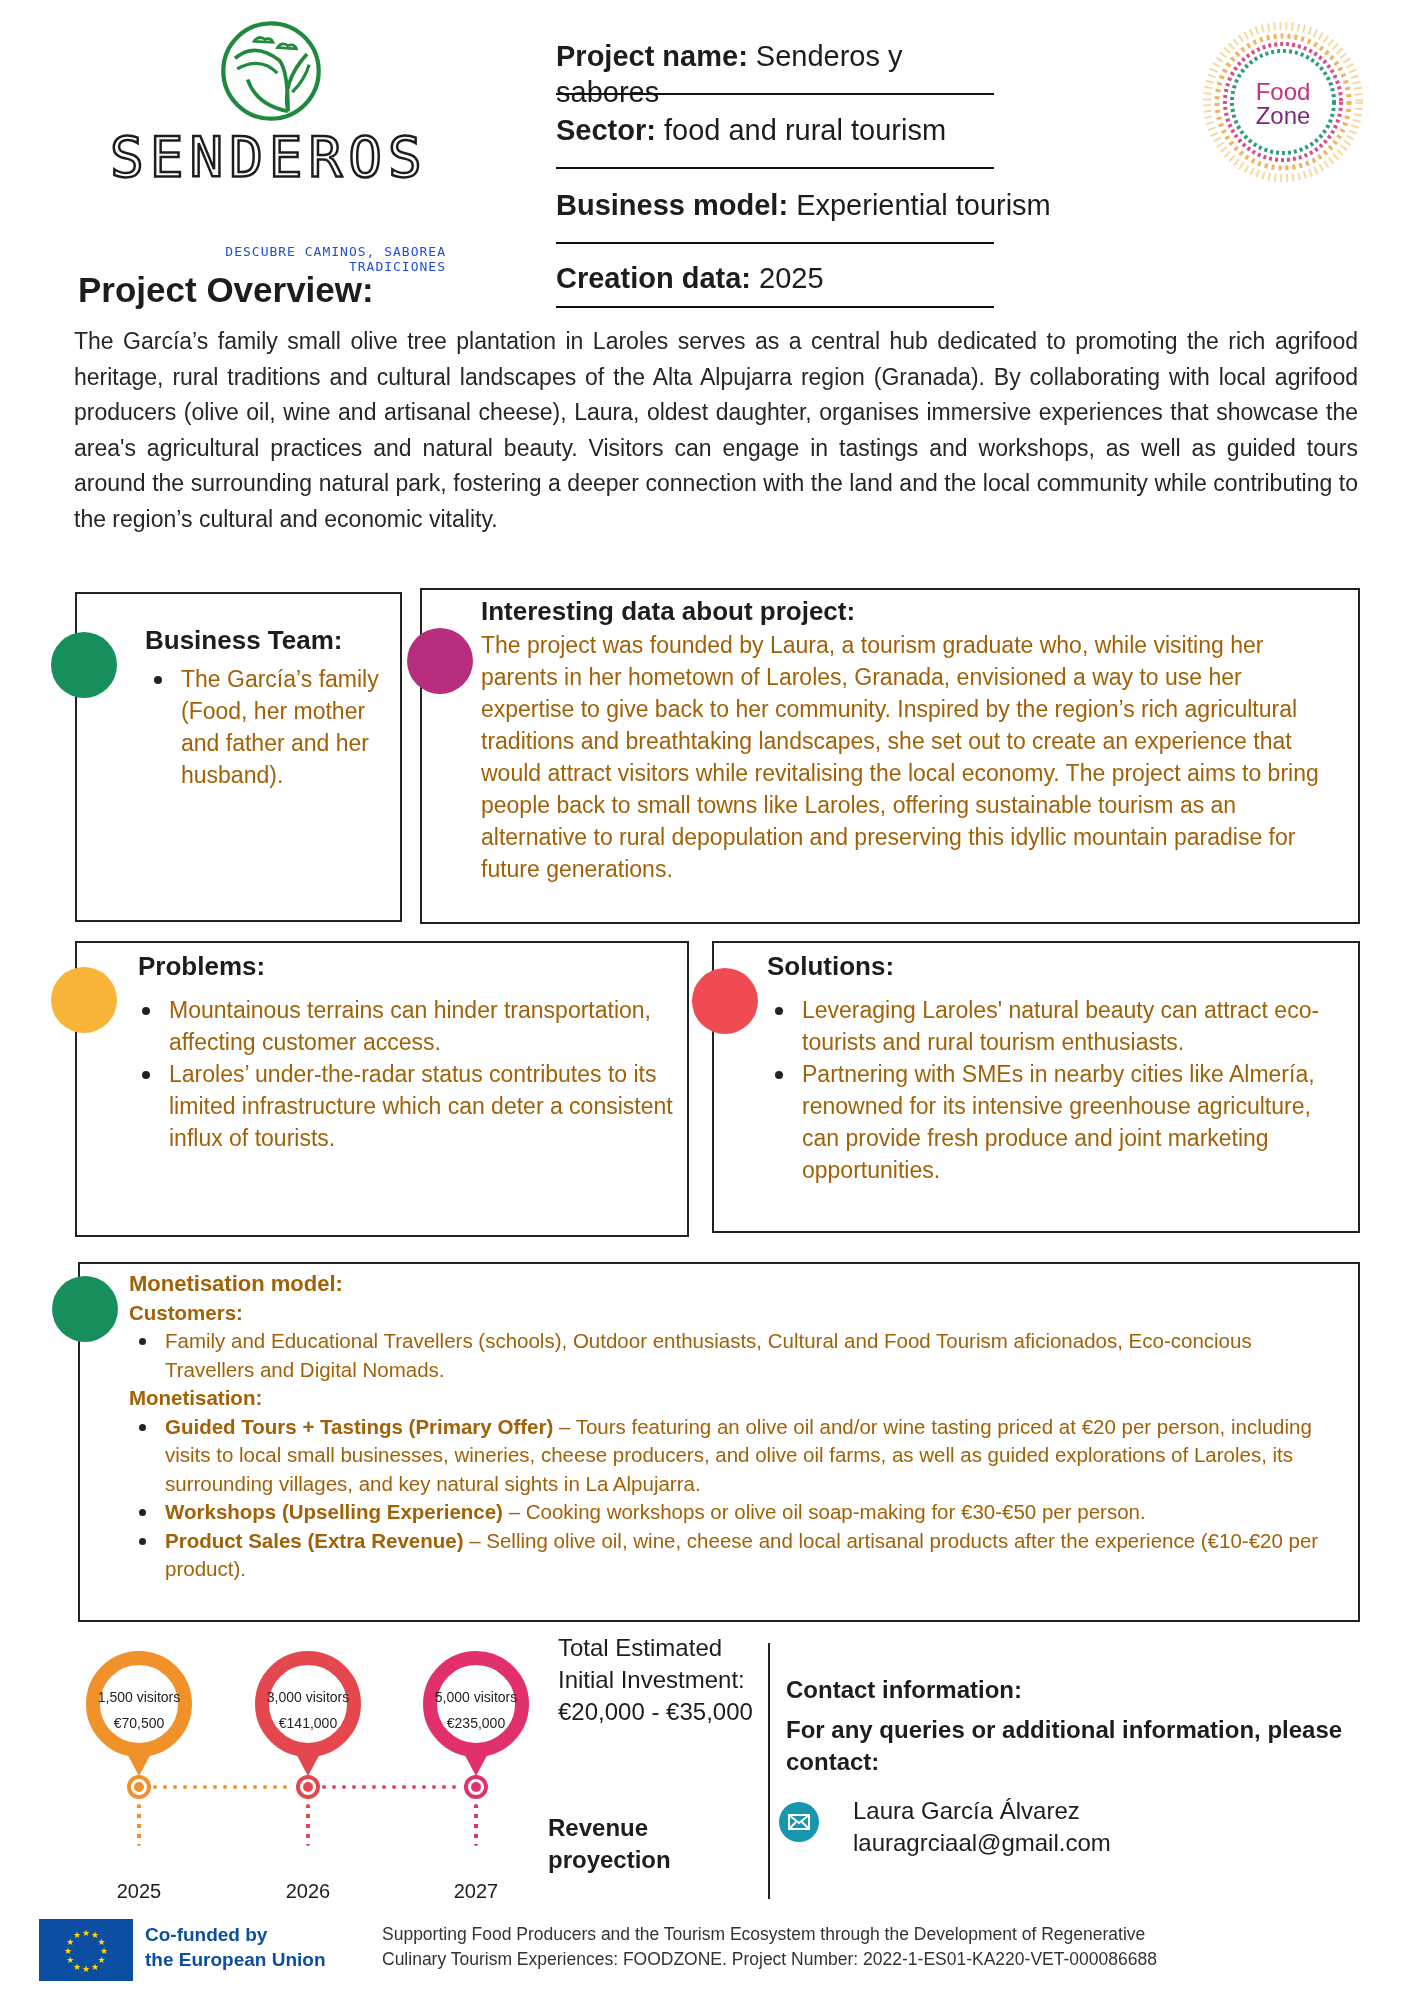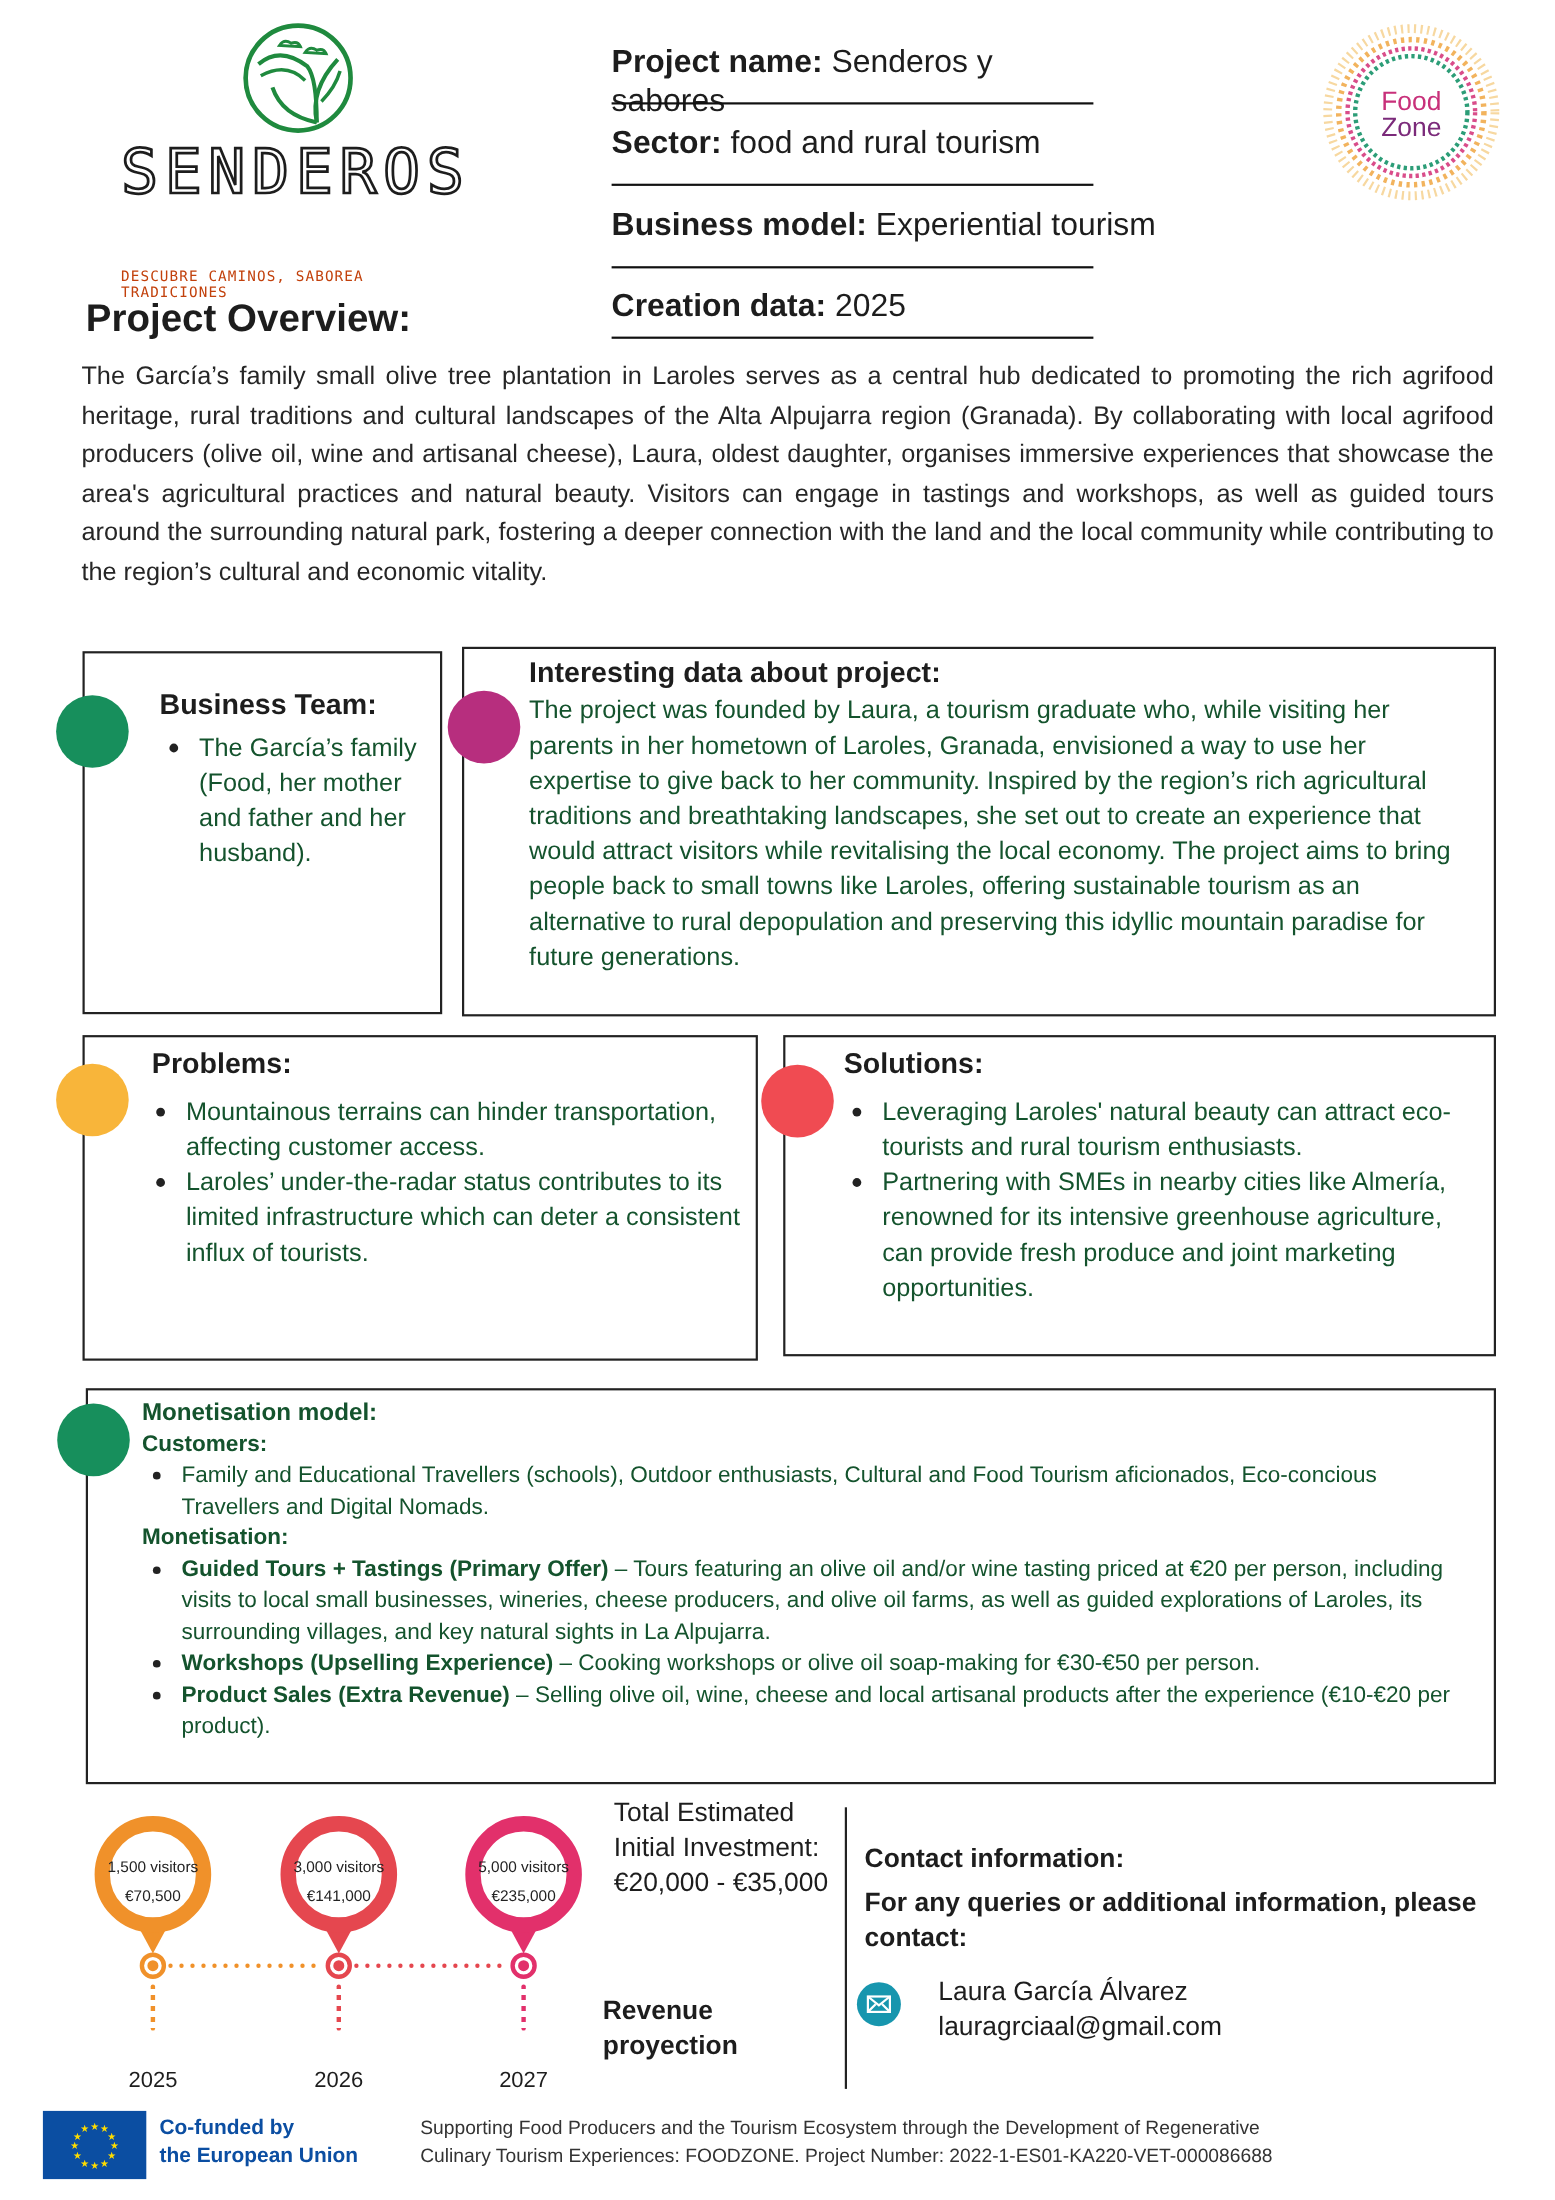--- a/index.html
+++ b/index.html
@@ -4,37 +4,37 @@
 <style>
   *{box-sizing:border-box;margin:0;padding:0;}
   html,body{width:1414px;height:2000px;background:#fff;overflow:hidden;}
   body{position:relative;font-family:"Liberation Sans",sans-serif;color:#1d1d1d;}
   .abs{position:absolute;}
 
   
   #logo-wrap{left:110px;top:18px;width:320px;height:245px;}
   #logo-emblem{left:108px;width:106px;height:106px;top:0;}
   #logo-title{top:110px;left:0;width:320px;font-family:"DejaVu Sans Mono",monospace;font-size:56px;line-height:58px;letter-spacing:6px;color:#fff;-webkit-text-stroke:2.5px #1d1d1d;font-weight:normal;}
-  #logo-tagline{top:226px;left:0;width:320px;text-align:left;font-family:"DejaVu Sans Mono",monospace;font-size:13px;letter-spacing:1px;color:#c2410c;}
+  #logo-tagline{top:226px;left:16px;width:320px;text-align:right;font-family:"DejaVu Sans Mono",monospace;font-size:13px;letter-spacing:1px;color:#1d4ed8;}
 
   
   .info-row{position:absolute;left:556px;width:440px;font-size:29px;line-height:36px;}
   .info-row b{font-weight:bold;}
   .info-line{position:absolute;left:556px;width:438px;height:2px;background:#111;}
 
   
   #fz{left:1198px;top:20px;width:170px;height:165px;}
 
   #overview-title{left:78px;top:270px;font-size:35px;font-weight:bold;}
   #overview-text{left:74px;top:324px;width:1284px;font-size:23px;line-height:35.5px;text-align:justify;color:#262626;}
 
   .box{position:absolute;border:2px solid #222;background:#fff;}
   .dot{position:absolute;border-radius:50%;}
   .box-title{position:absolute;font-weight:bold;font-size:26px;}
-  .box-text{position:absolute;font-size:23px;line-height:32px;color:#14532d;}
+  .box-text{position:absolute;font-size:23px;line-height:32px;color:#a16207;}
   ul.bl{list-style:none;}
   ul.bl li{position:relative;padding-left:31px;}
   ul.bl li:before{content:"";position:absolute;left:4px;top:13px;width:8px;height:8px;border-radius:50%;background:#222;}
 
   #mono-text{font-size:20.5px;line-height:28.5px;}
   #mono-text ul.bl li{padding-left:36px;}
   #mono-text ul.bl li:before{left:10px;top:11px;width:7px;height:7px;}
   .sub-h{font-weight:bold;font-size:20.5px;}
 
   

